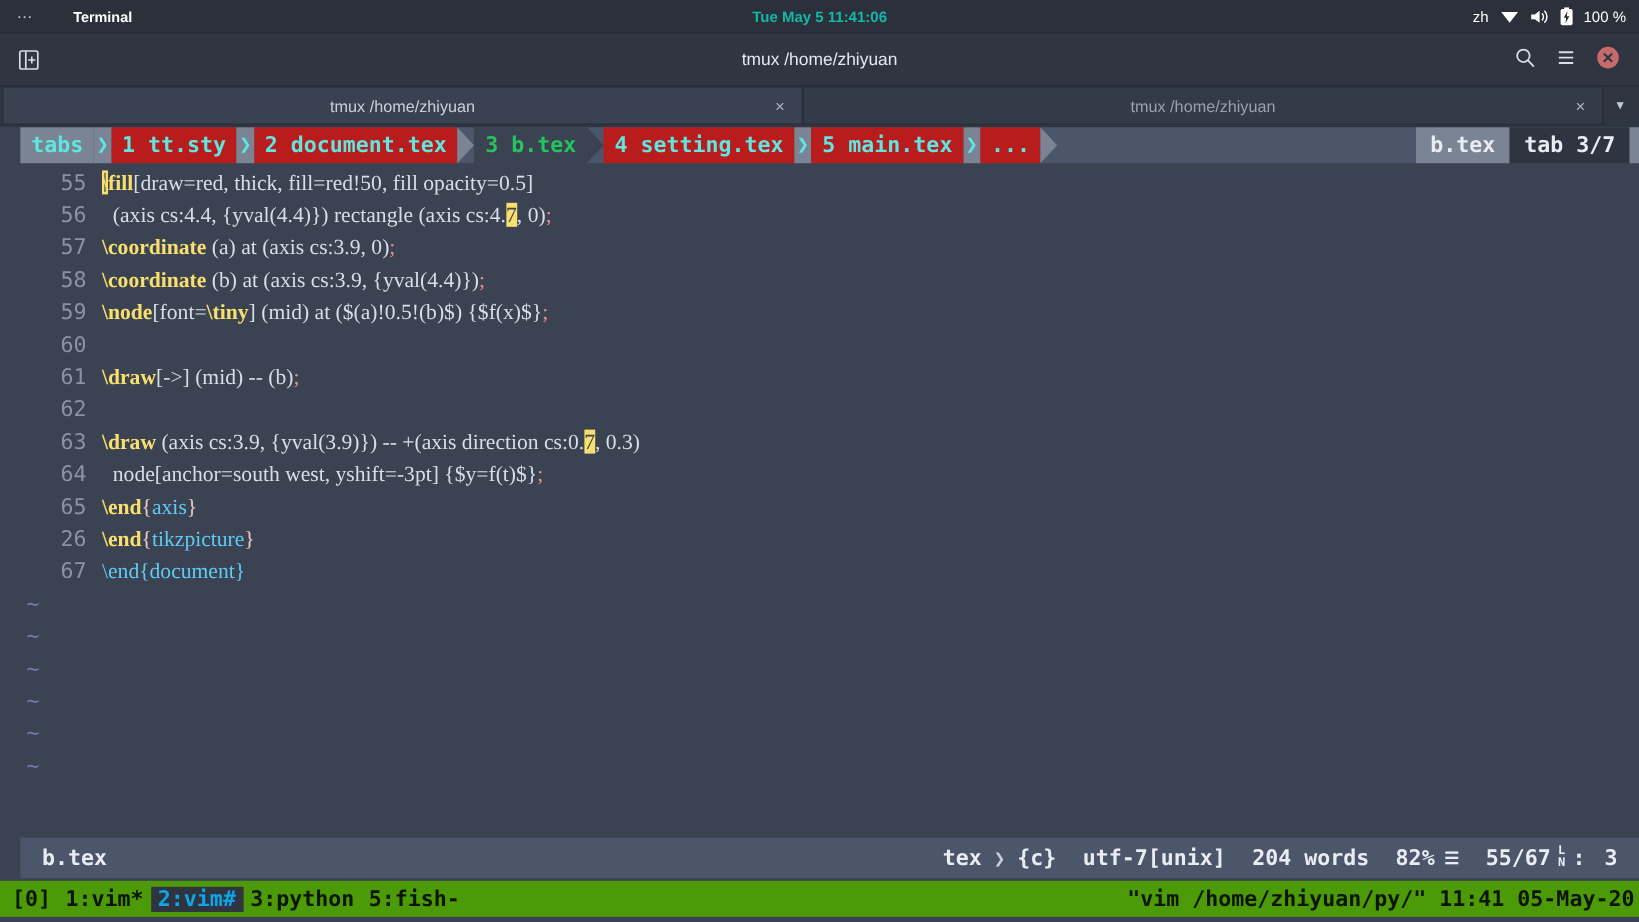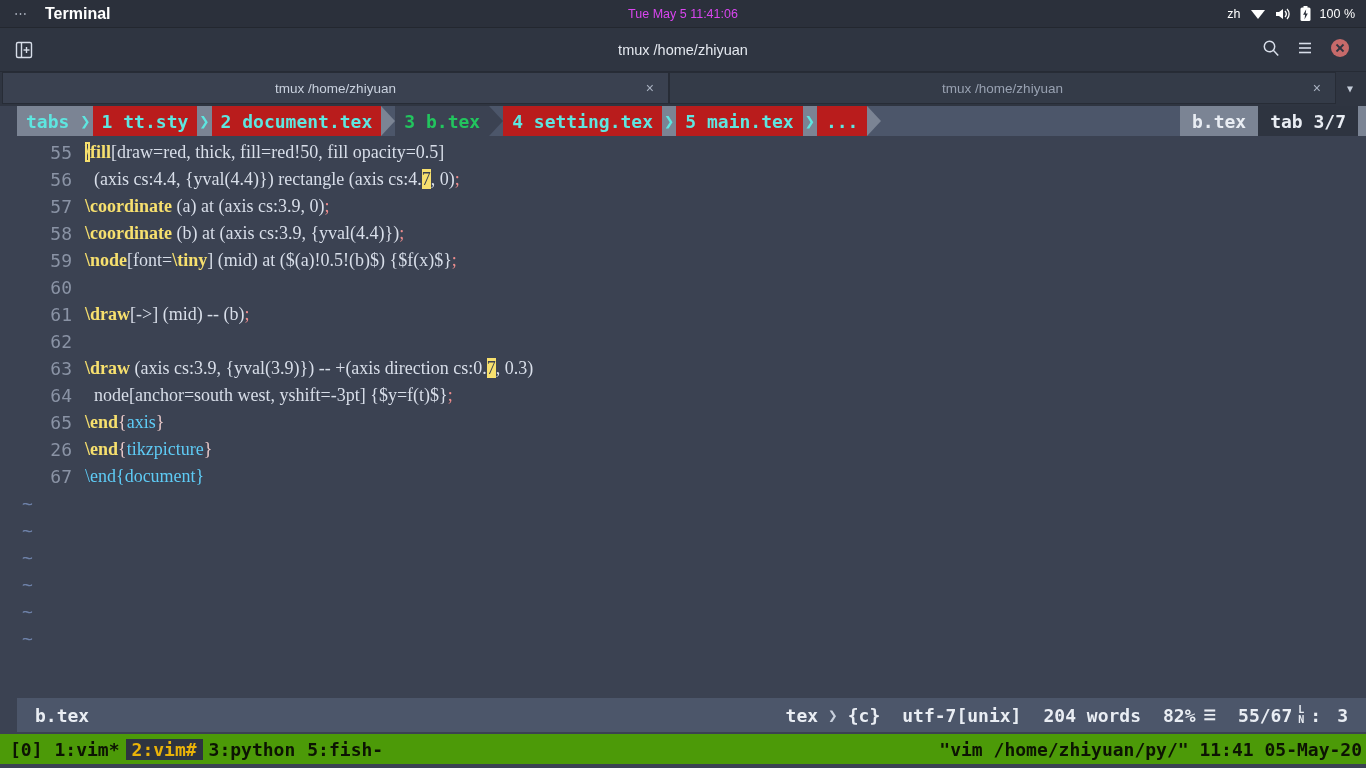--- a/index.html
+++ b/index.html
@@ -13,24 +13,24 @@
 
   
   .gnome-panel {
     height: 28px; background: #2b303b; color: #d8dee9;
     display: flex; align-items: center; flex: 0 0 28px;
     font-family: "Liberation Sans", sans-serif; font-size: 12.5px;
     border-bottom: 1px solid #23272f;
     position: relative;
   }
   .gp-dots { margin-left: 14px; letter-spacing: 2px; color: #c5ccd8; font-size: 13px; line-height: 1; }
-  .gp-app { margin-left: 16px; font-weight: bold; color: #ffffff; font-size: 16px; }
+  .gp-app { margin-left: 32px; font-weight: bold; color: #ffffff; font-size: 12px; }
   .gp-clock {
     position: absolute; left: 0; right: 0; text-align: center;
-    color: #d946ef; font-size: 12.5px; font-weight: normal;
+    color: #14b8a6; font-size: 12.5px; font-weight: bold;
     pointer-events: none;
   }
   .gp-right { margin-left: auto; display: flex; align-items: center; gap: 9px; margin-right: 11px; }
   .gp-right .ind { color: #ffffff; font-size: 12.5px; display: flex; align-items: center; }
   .ico { display: inline-block; line-height: 0; }
 
   
   .win-header {
     height: 44px; background: #2f3541; display: flex; align-items: center;
     flex: 0 0 44px; position: relative; border-bottom: 1px solid #262b35;
@@ -108,21 +108,21 @@
   .sl-ln { display: inline-flex; flex-direction: column; font-size: 10px; line-height: 10px; margin: 0 6px; font-weight: bold; }
 
   
   .tmux {
     height: 30px; flex: 0 0 30px; background: #4c9a08; display: flex; align-items: center;
     font-family: "DejaVu Sans Mono", monospace; font-size: 18px; font-weight: bold;
     color: #0c1403; white-space: pre;
   }
   .tmux-left { display: flex; align-items: center; padding-left: 4px; }
   .tm-win { padding: 0 6px; }
-  .tm-win.active { background: #2e3440; color: #eab308; }
+  .tm-win.active { background: #2e3440; color: #0ea5e9; }
   .tmux-right { margin-left: auto; padding-right: 4px; color: #0c1403; }
   .tmux-wrap { background: #3b4252; padding: 2px 0 4px 0; flex: 0 0 36px; }
 </style>
 </head>
 <body>
 
 <div id="root">
 
   <div class="gnome-panel">
     <div class="gp-dots">⋯</div>

